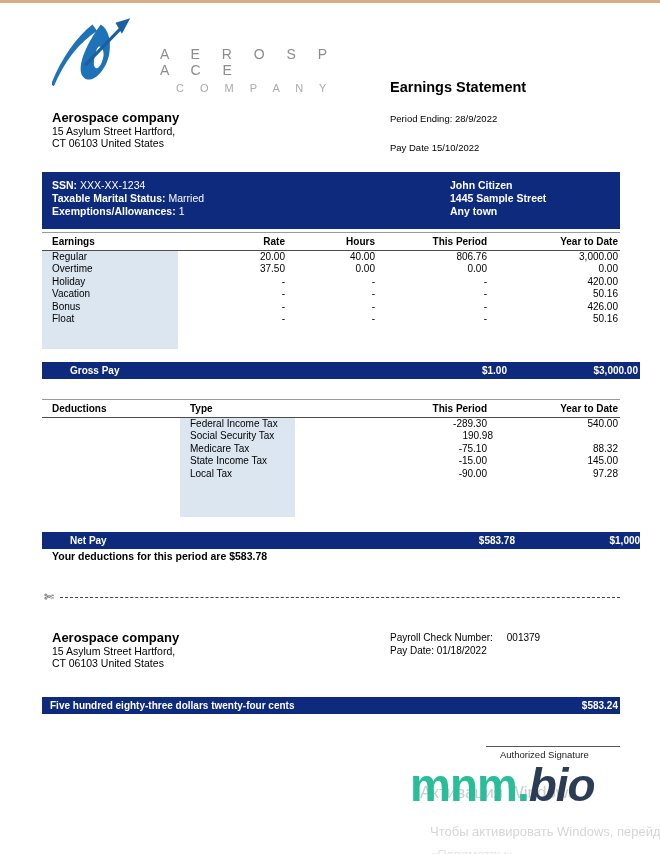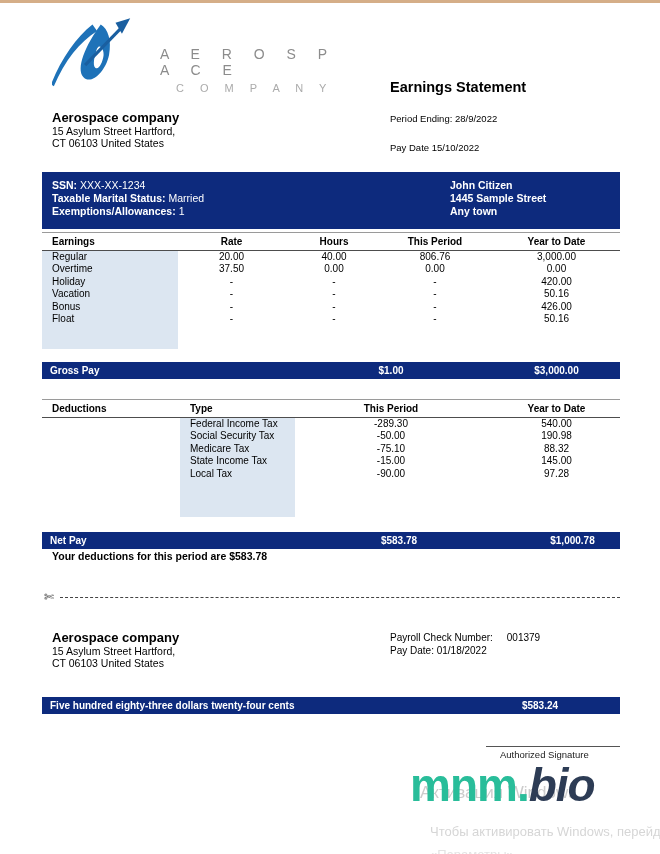--- a/index.html
+++ b/index.html
@@ -29,29 +29,29 @@
 
   
   .tbl{position:absolute;left:42px;width:578px;font-size:10px;color:#000;}
   .earn{top:232px;}
   .ded{top:399px;}
   .hdr-row{display:grid;border-top:1px solid #9a9a9a;border-bottom:1px solid #4d4d4d;font-weight:bold;line-height:17px;}
   .earn .hdr-row,.earn .b-row{grid-template-columns:136px 115px 90px 112px 125px;}
   .ded .hdr-row,.ded .b-row{grid-template-columns:138px 115px 200px 125px;}
   .b-row{display:grid;line-height:12.4px;}
   .c-label{padding-left:10px;text-align:left;}
-  .c-num{text-align:center;padding-right:8px;}
+  .c-num{text-align:right;padding-right:8px;}
   .c-num.last{padding-right:2px;}
   .shade{background:#dce6f1;}
   .spacer-earn{height:24px;}
   .spacer-ded{height:37px;}
 
   
   .bar{position:absolute;left:42px;width:578px;height:17px;color:#fff;font-weight:bold;font-size:10px;display:grid;line-height:17px;}
-  .bar-3{grid-template-columns:253px 200px 125px;}
+  .bar-3{grid-template-columns:253px 200px 125px;padding-left:20px;}
   .bar-2{grid-template-columns:420px 158px;}
   .bar .c-label{padding-left:8px;}
   .gross{top:362px;}
   .net{top:532px;gap:8px;}
   .words{top:697px;}
 
   .note{position:absolute;top:550px;left:52px;font-size:10.5px;font-weight:bold;}
 
   
   .cutline{position:absolute;top:591px;left:44px;width:576px;display:flex;align-items:center;}
@@ -190,21 +190,20 @@
     </div>
     <div class="b-row">
       <div class="c-label"></div>
       <div class="c-label shade">Federal Income Tax</div>
       <div class="c-num">-289.30</div>
       <div class="c-num last">540.00</div>
     </div>
     <div class="b-row">
       <div class="c-label"></div>
       <div class="c-label shade">Social Security Tax</div>
-      <div class="c-num">-50.00</div>
       <div class="c-num last">190.98</div>
     </div>
     <div class="b-row">
       <div class="c-label"></div>
       <div class="c-label shade">Medicare Tax</div>
       <div class="c-num">-75.10</div>
       <div class="c-num last">88.32</div>
     </div>
     <div class="b-row">
       <div class="c-label"></div>

